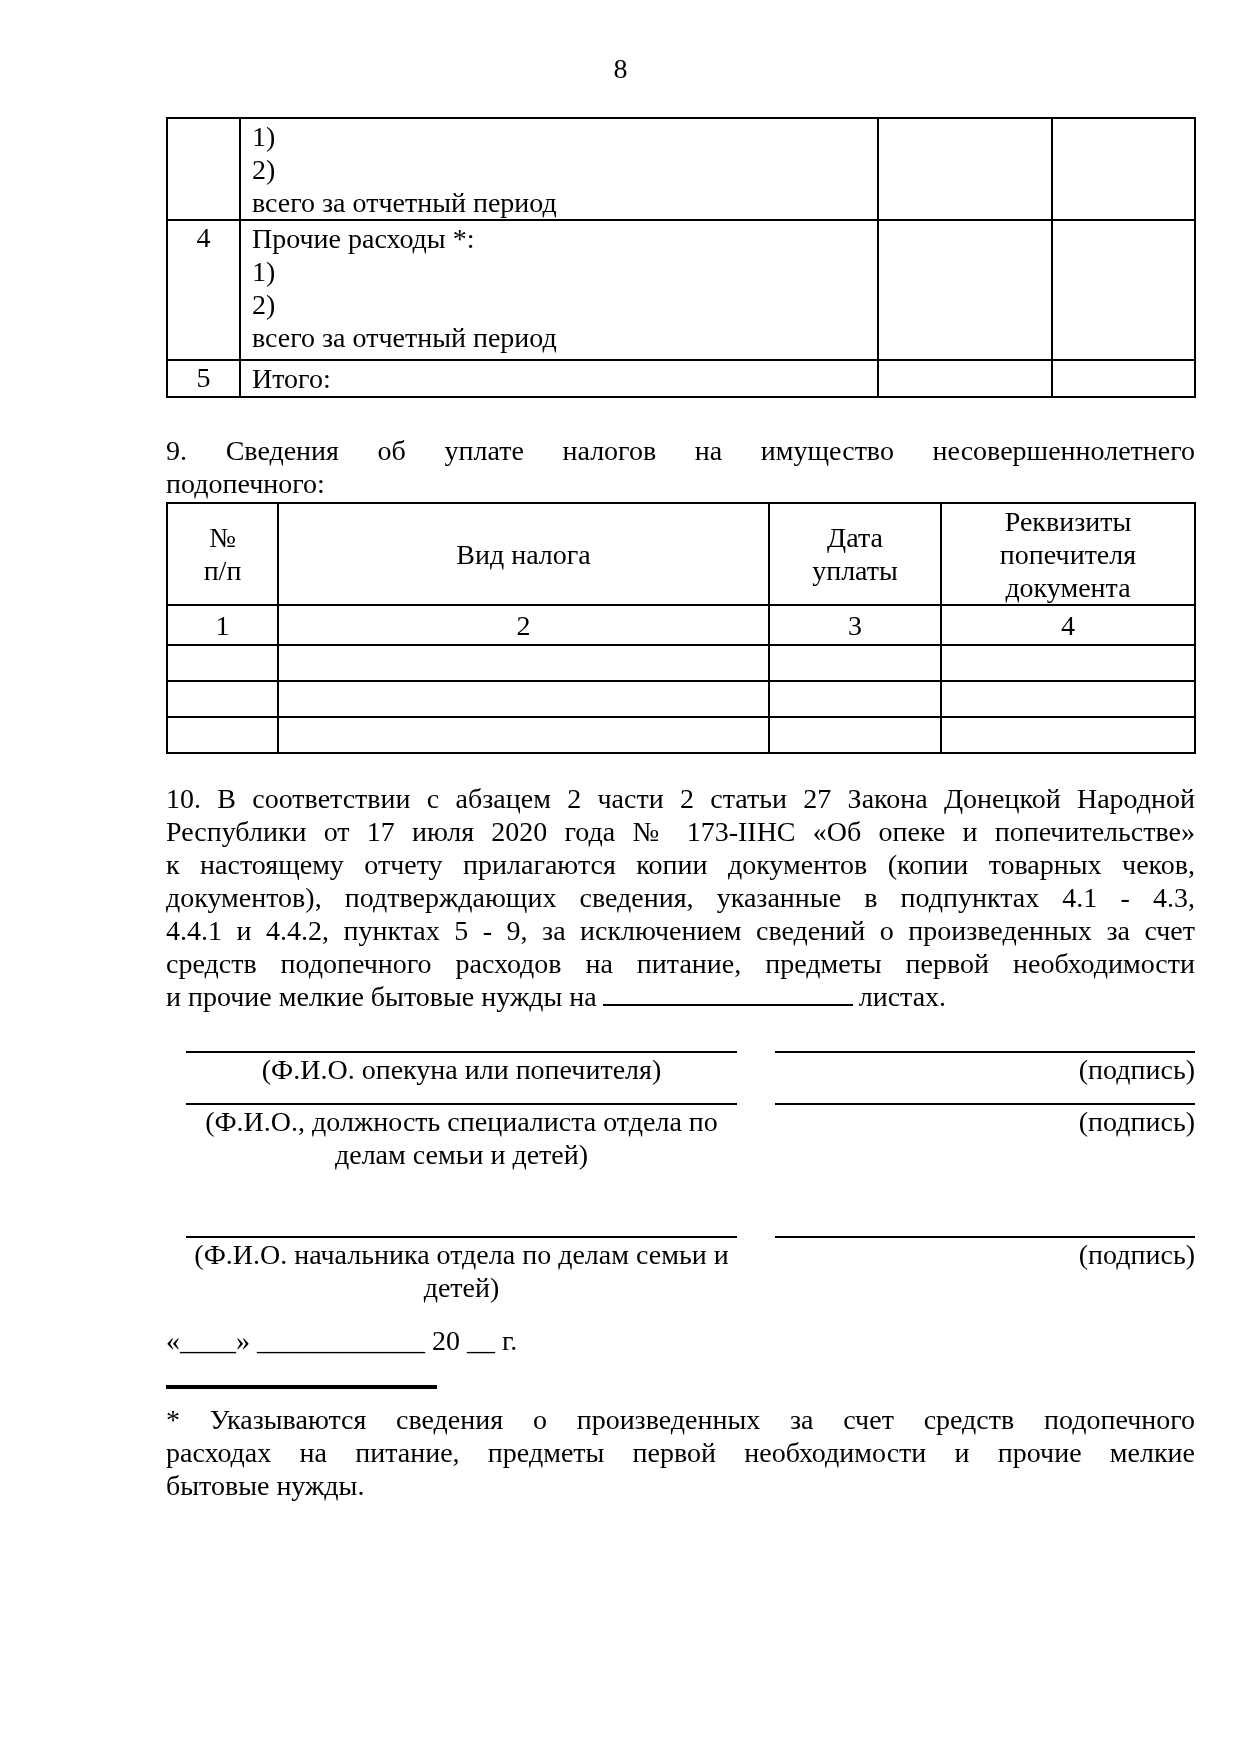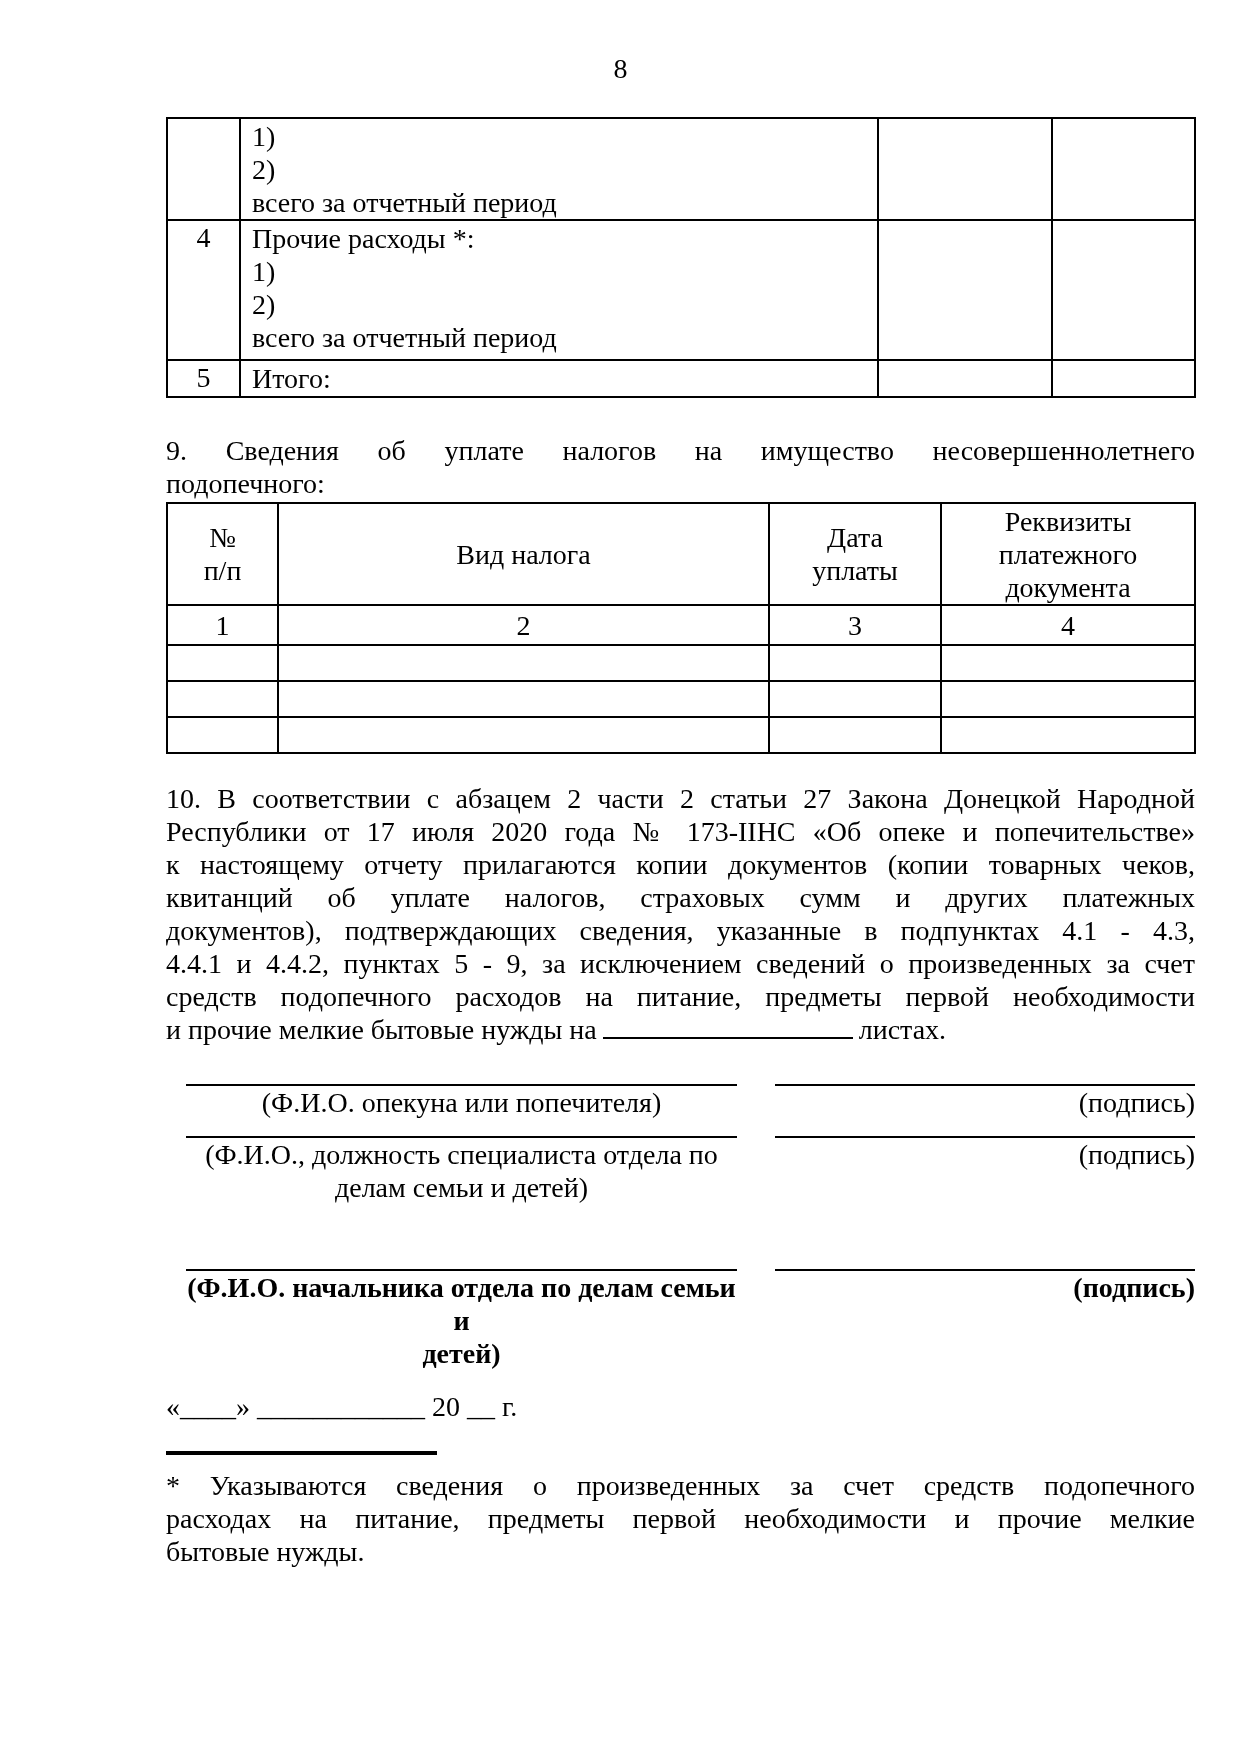--- a/index.html
+++ b/index.html
@@ -42,21 +42,21 @@
     vertical-align: baseline;
   }
   .blank-caption { padding-left: 475px; }
 
   
   .sig-row { display: flex; margin-left: 20px; width: 1009px; }
   .sig-left { width: 551px; border-top: 2px solid #000; text-align: center; }
   .sig-right { margin-left: auto; width: 420px; border-top: 2px solid #000; text-align: right; }
   .sig1 { margin-top: 38px; }
   .sig2 { margin-top: 17px; }
-  .sig3 { margin-top: 65px; font-weight: bold; }
+  .sig3 { margin-top: 65px; }
   .accepted { margin-top: 48px; }
   .date-line { margin-top: 20px; }
 
   .footnote-sep { margin-top: 28px; width: 271px; border-top: 4px solid #000; }
   .footnote { margin-top: 14px; }
 </style>
 </head>
 <body>
 
 <div class="page">
@@ -125,21 +125,21 @@
         </td>
         <td>
           <div>Вид налога</div>
         </td>
         <td>
           <div>Дата</div>
           <div>уплаты</div>
         </td>
         <td>
           <div>Реквизиты</div>
-          <div>платежного</div>
+          <div>попечителя</div>
           <div>документа</div>
         </td>
       </tr>
       <tr class="numrow">
         <td>1</td>
         <td>2</td>
         <td>3</td>
         <td>4</td>
       </tr>
       <tr class="emptyrow">
@@ -160,21 +160,20 @@
             <td></td>
             <td></td>
       </tr>
     </tbody>
       </table>
 
     <div class="mt-s10">
       <div class="jline">10. В соответствии с абзацем 2 части 2 статьи 27 Закона Донецкой Народной</div>
       <div class="jline">Республики от 17 июля 2020 года № 173-IIНС «Об опеке и попечительстве»</div>
       <div class="jline">к настоящему отчету прилагаются копии документов (копии товарных чеков,</div>
-      <div class="jline">квитанций об уплате налогов, страховых сумм и других платежных</div>
       <div class="jline">документов), подтверждающих сведения, указанные в подпунктах 4.1 - 4.3,</div>
       <div class="jline">4.4.1 и 4.4.2, пунктах 5 - 9, за исключением сведений о произведенных за счет</div>
       <div class="jline">средств подопечного расходов на питание, предметы первой необходимости</div>
       <div><span>и прочие мелкие бытовые нужды на</span><span class="blank"></span><span>листах.</span></div>
     </div>
 
     <div class="sig-row sig1">
       <div class="sig-left">
         <div>(Ф.И.О. опекуна или попечителя)</div>
       </div>

